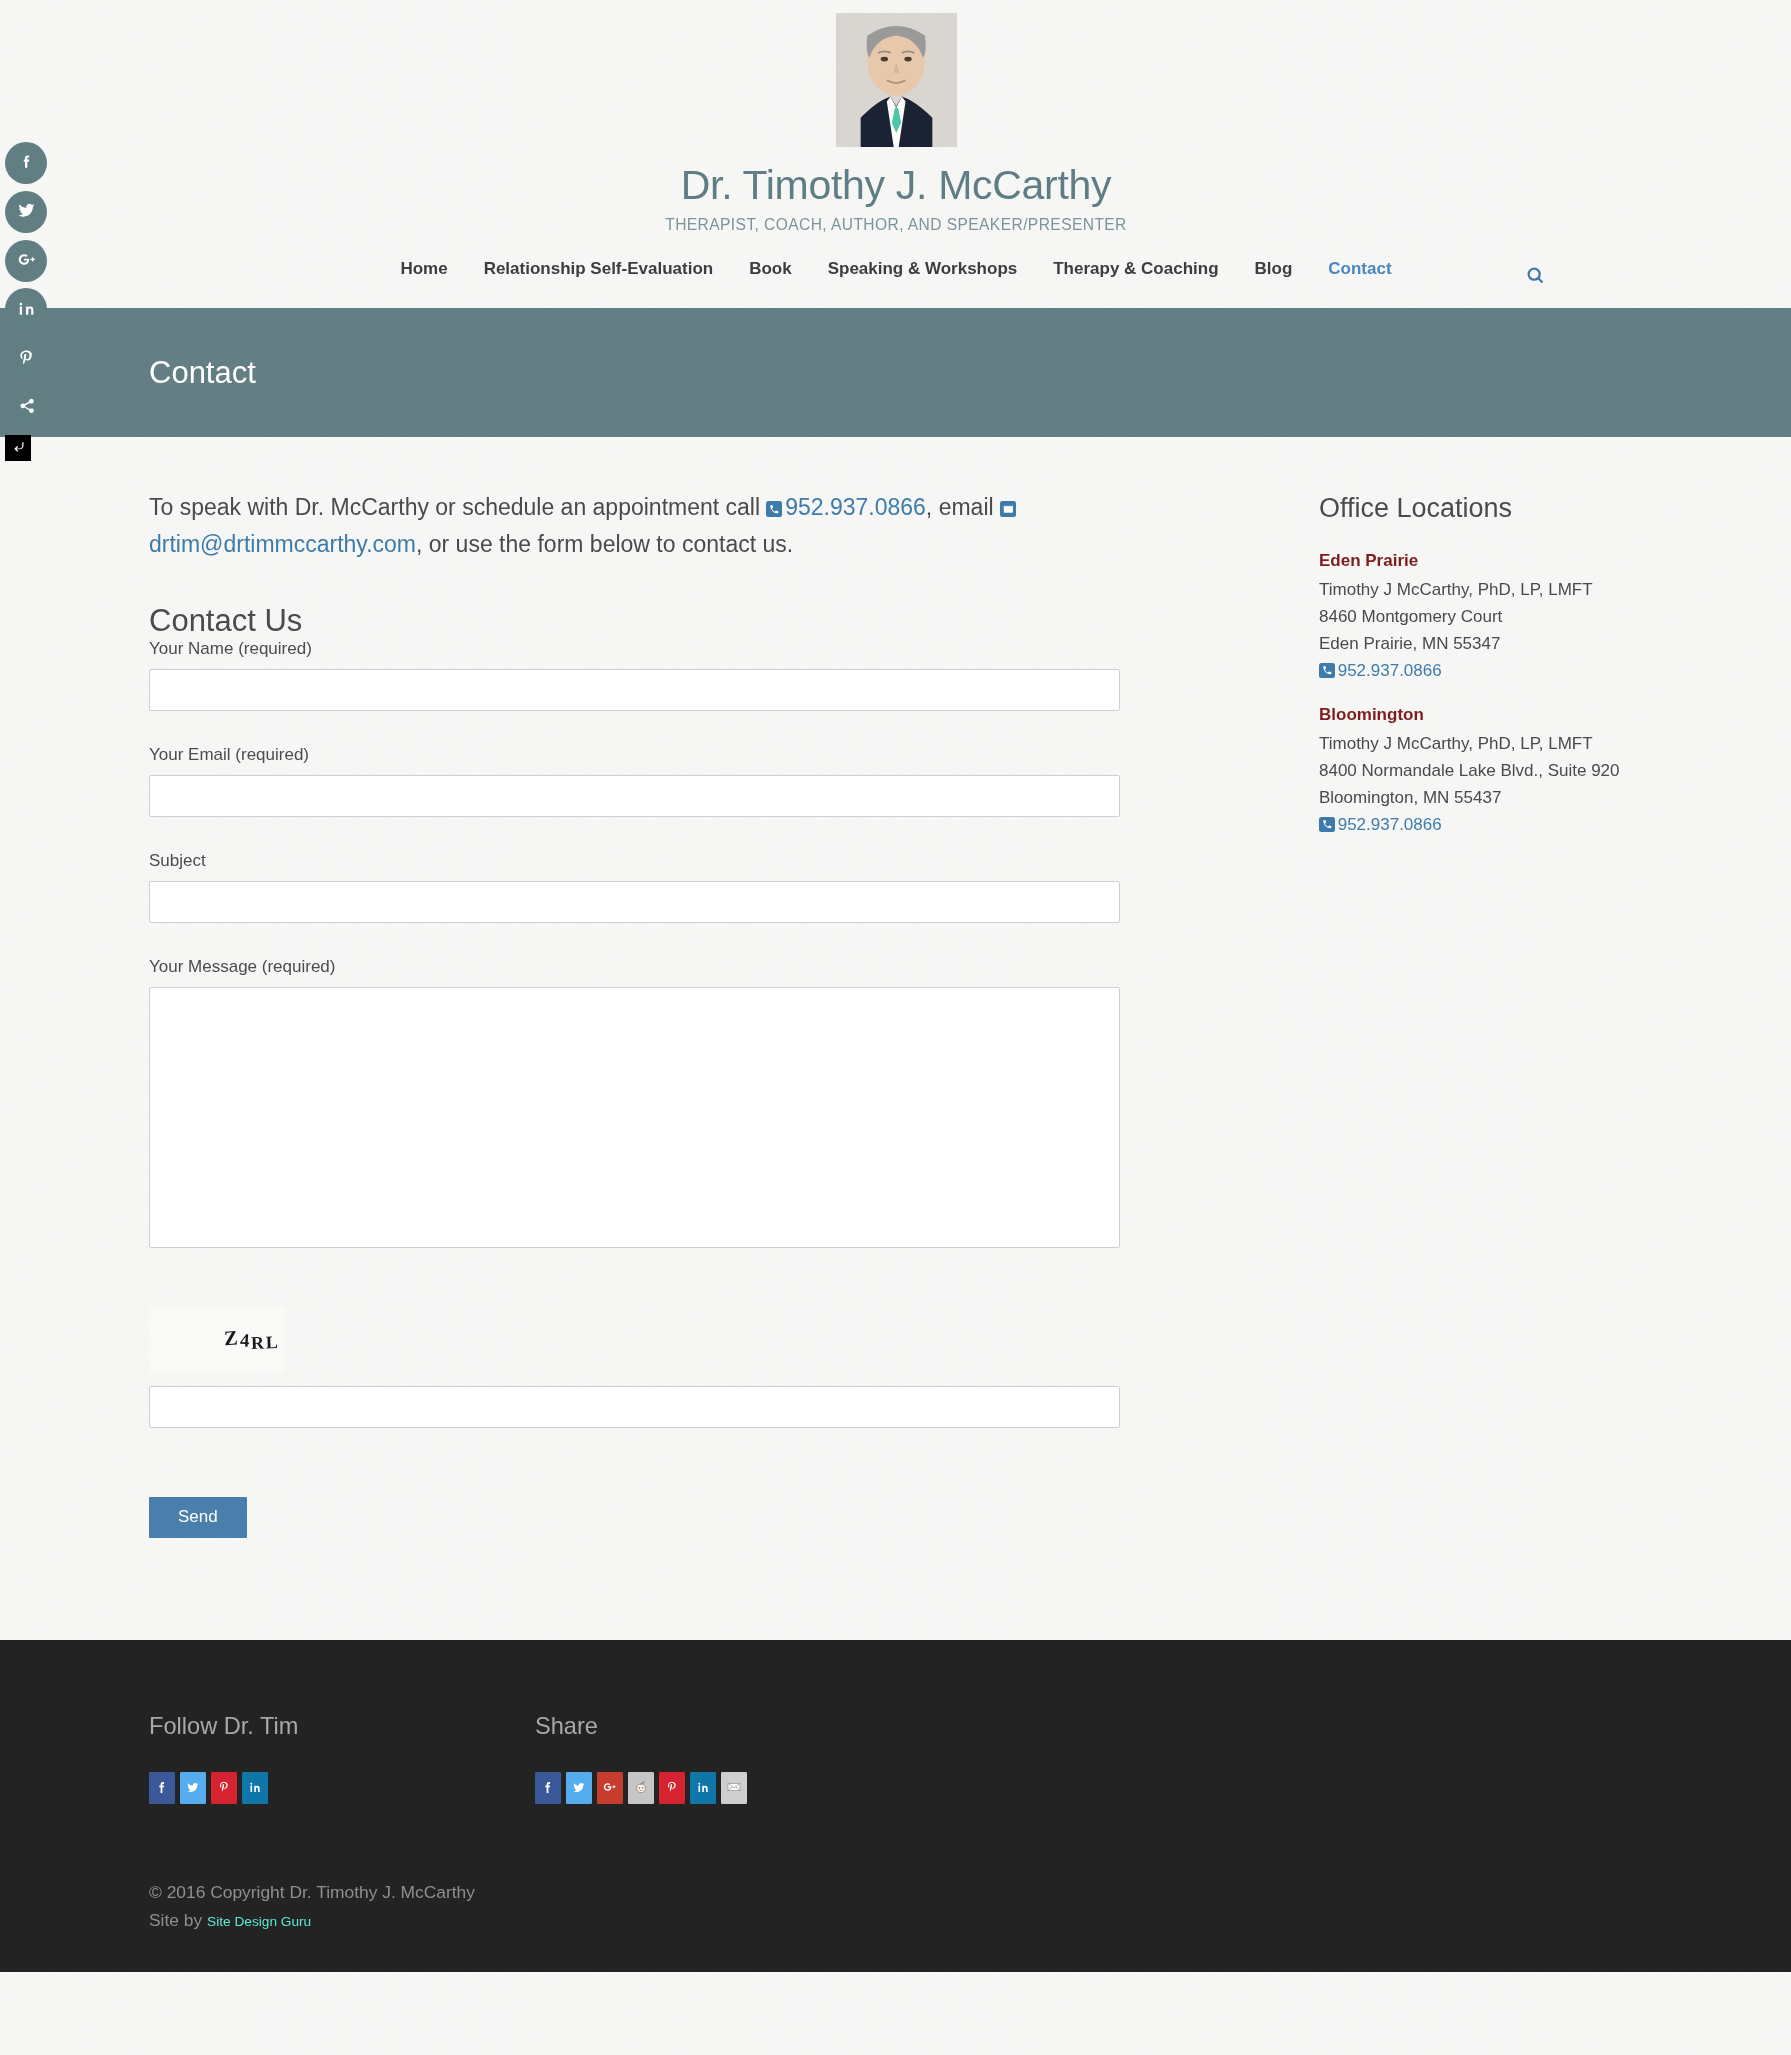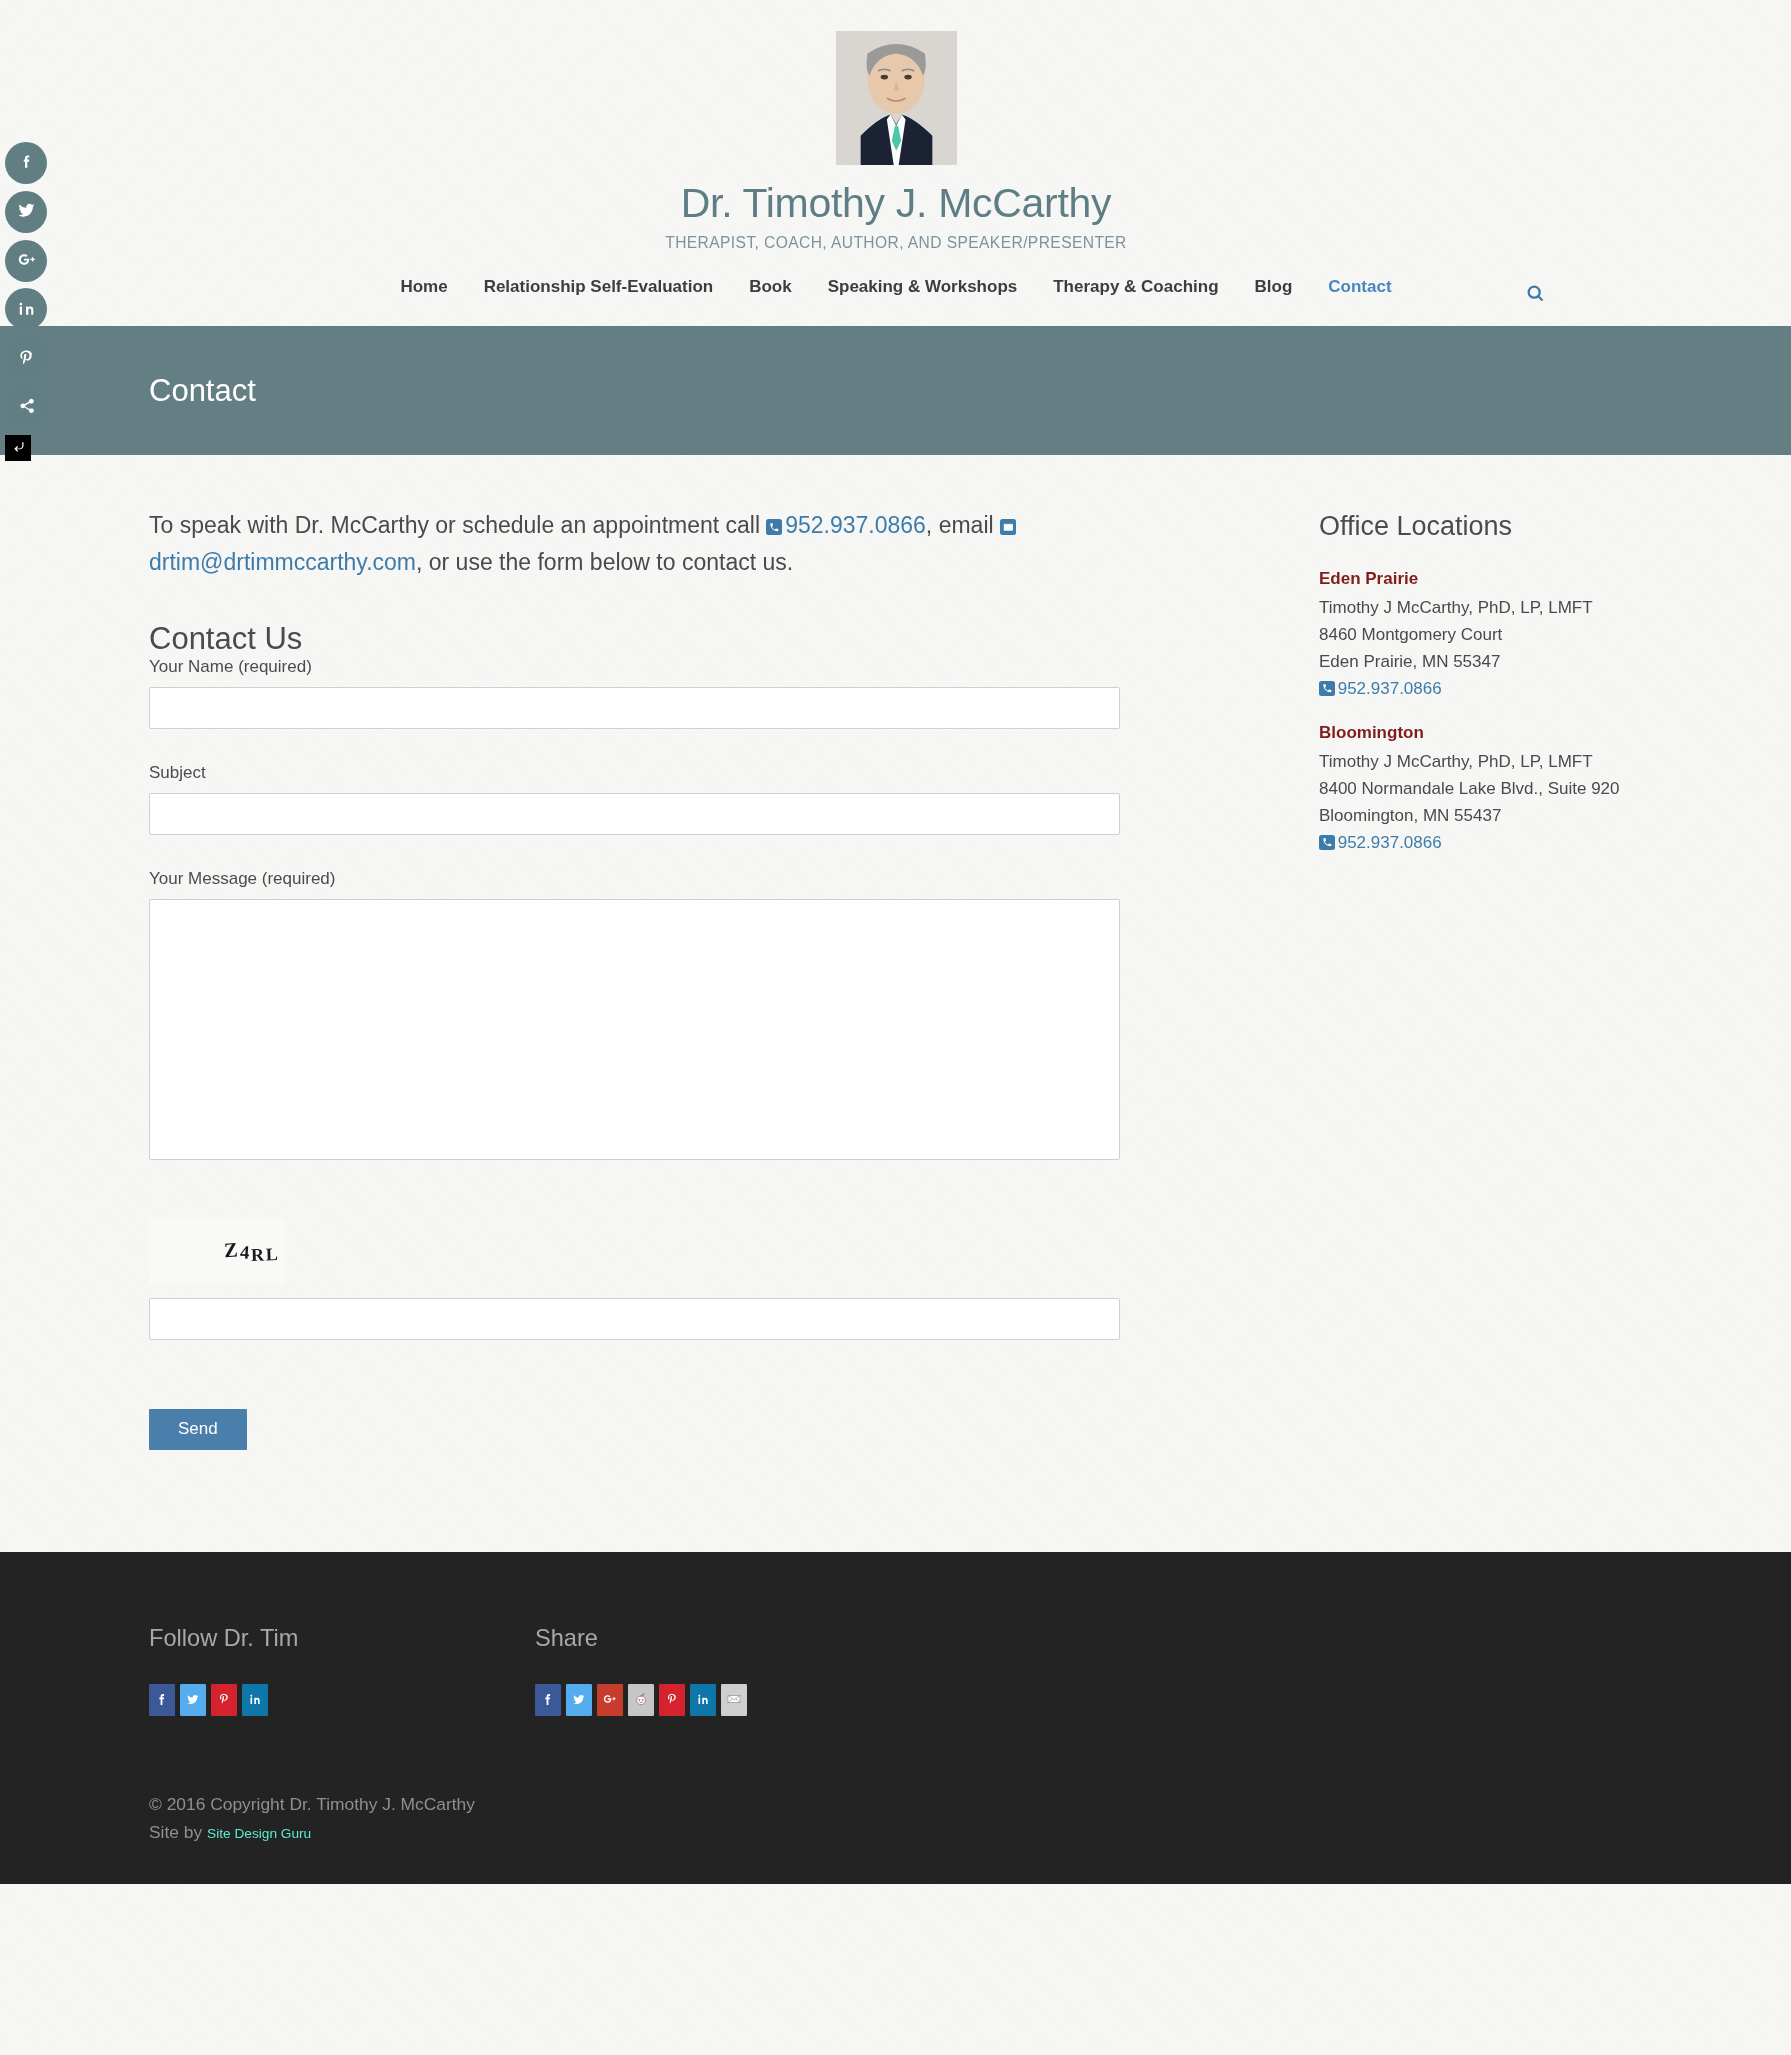--- a/index.html
+++ b/index.html
@@ -51,21 +51,21 @@
     width: 26px; height: 26px;
     background: #000;
     display: flex; align-items: center; justify-content: center;
     margin-left: 0px;
     margin-top: 1.2px;
   }
   .rail-collapse svg { width: 15px; height: 15px; fill: #fff; }
 
   
   .header {
-    padding-top: 31px;
+    padding-top: 13px;
     text-align: center;
     background: transparent;
     padding-bottom: 0;
   }
   .portrait {
     width: 121px; height: 134px;
     margin: 0 auto;
     display: block;
     overflow: hidden;
     position: relative;
@@ -418,20 +418,24 @@
 
       <h2 class="section-head">Contact Us</h2>
 
       <form>
         <div id="form-fields">
             <div class="field">
               <label class="field-label">Your Name (required)</label>
               <input class="field-input" type="text" style="">
             </div>
             <div class="field">
+              <label class="field-label">Your Email (required)</label>
+              <input class="field-input" type="text" style="">
+            </div>
+            <div class="field">
               <label class="field-label">Subject</label>
               <input class="field-input" type="text" style="">
             </div>
           </div>
 
         <div class="field">
           <label class="field-label">Your Message (required)</label>
           <textarea class="field-textarea" style=""></textarea>
         </div>
 

